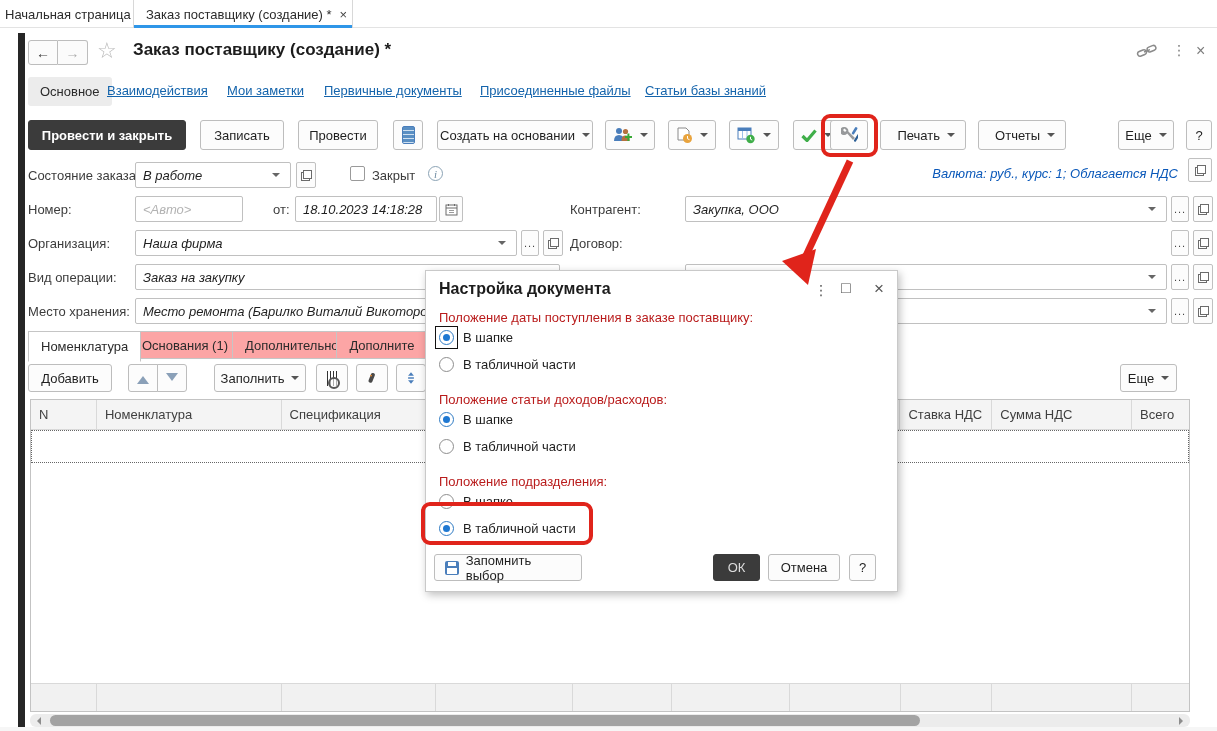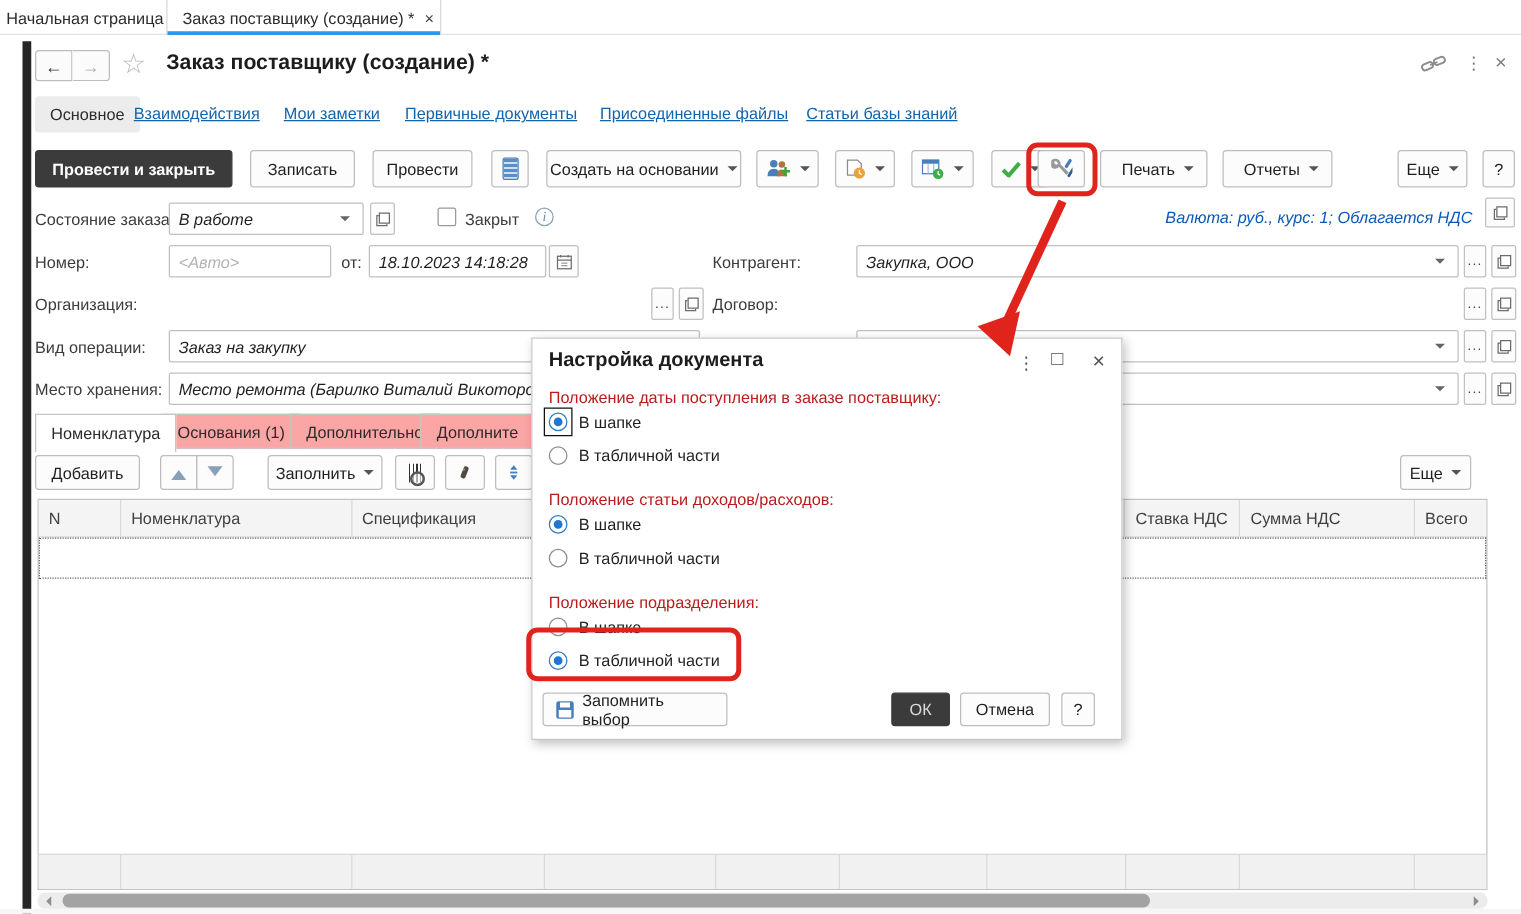--- a/index.html
+++ b/index.html
@@ -242,21 +242,21 @@
       </span>
   </div>
   <div class="sq" style="left:296px;top:162px">
       <span class="open-ic"></span>
     </div>
   <div class="chk" style="left:350px;top:166px"></div>
   <div class="lbl" style="left:372px;top:168px">Закрыт</div>
   <div class="info-ic" style="left:428px;top:166px">i</div>
 
   <div class="lbl" style="left:28px;top:202px">Номер:</div>
-  <div class="fld" style="left:135px;top:196px;width:130px">
+  <div class="fld" style="left:135px;top:196px;width:108px">
       <span class="val ph">&lt;Авто&gt;</span>
     </div>
   <div class="lbl" style="left:273px;top:202px">от:</div>
   <div class="fld" style="left:295px;top:196px;width:142px">
       <span class="val">18.10.2023 14:18:28</span>
     </div>
   <div class="sq" style="left:439px;top:196px;width:24px">
     <svg width="13" height="13" viewBox="0 0 13 13">
         <rect x="1" y="2" width="11" height="10" fill="#fff" stroke="#6b6b6b"></rect>
         <line x1="1" y1="5" x2="12" y2="5" stroke="#6b6b6b"></line>
@@ -274,20 +274,26 @@
       </span>
   </div>
   <div class="sq" style="left:1171px;top:196px;width:18px">
       <span class="dots-lbl">...</span>
     </div>
   <div class="sq" style="left:1193px;top:196px">
       <span class="open-ic"></span>
     </div>
 
   <div class="lbl" style="left:28px;top:236px">Организация:</div>
+  <div class="fld" style="left:135px;top:230px;width:382px">
+    <span class="val">Наша фирма</span>
+    <span class="dd">
+        <i></i>
+      </span>
+  </div>
   <div class="sq" style="left:521px;top:230px;width:18px">
       <span class="dots-lbl">...</span>
     </div>
   <div class="sq" style="left:543px;top:230px">
       <span class="open-ic"></span>
     </div>
   <div class="lbl" style="left:570px;top:236px">Договор:</div>
   <div class="sq" style="left:1171px;top:230px;width:18px">
       <span class="dots-lbl">...</span>
     </div>

